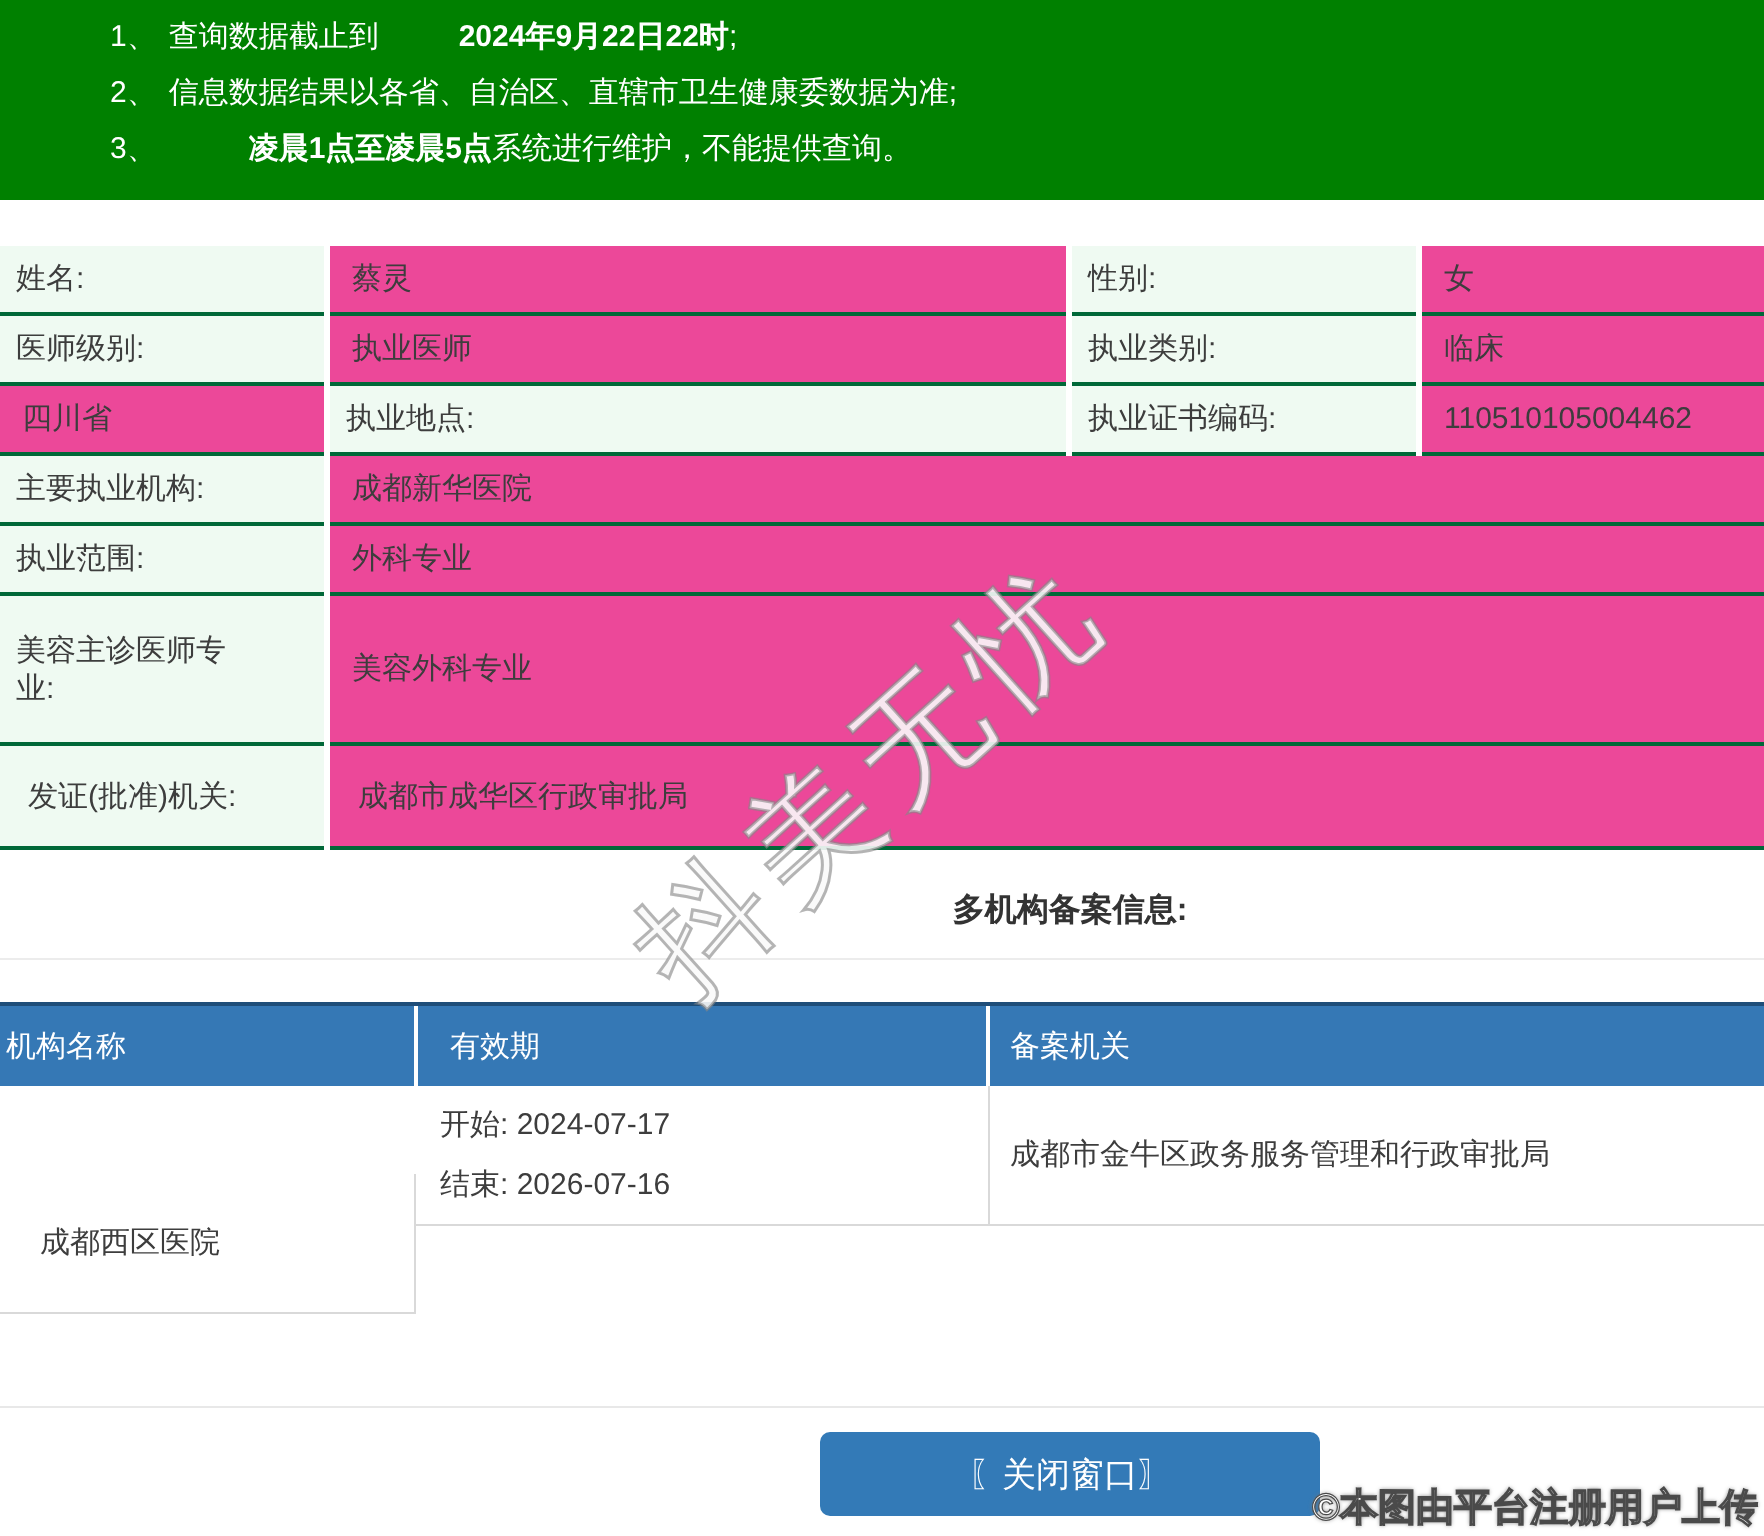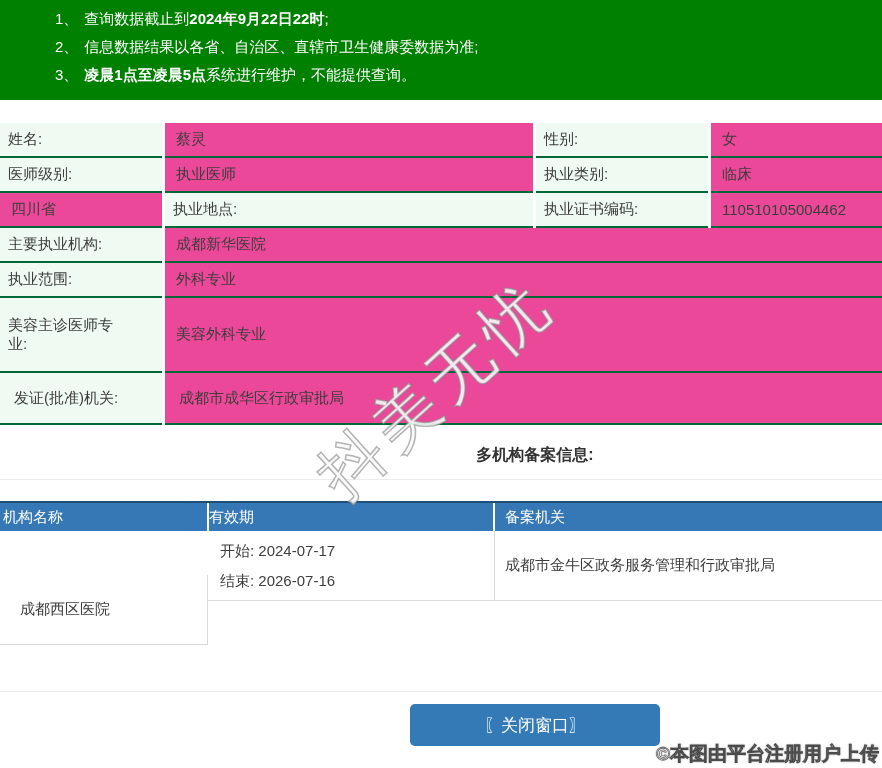--- a/index.html
+++ b/index.html
@@ -9,21 +9,21 @@
     font-family:"Liberation Sans","DejaVu Sans",sans-serif;
     font-size:15px; color:#3d3d3d;
   }
   .content { width:1070px; }
 
   
   .notice {
     background:#008000; height:100px; padding-top:5px; color:#fff;
   }
   .notice-line { line-height:28px; padding-left:55px; white-space:nowrap; }
-  .notice-line b { font-weight:bold; }
+  .notice-line b { font-weight:bold;margin-left:40px; }
   .notice-num { margin-right:6px; }
 
   
   .profile { margin-top:23px; }
   .prow { display:grid; column-gap:3px; }
   .prow.r3 { grid-template-columns:162px 368px 172px 1fr; }
   .prow.r2 { grid-template-columns:162px 1fr; }
   .h48 > div { height:35px; }
   .h75 > div { height:75px; }
   .h50 > div { height:52px;padding-left:14px; }
@@ -40,25 +40,25 @@
   }
   .faint-rule { margin-top:13px; border-top:1px solid #ececec; }
 
   
   .ft { margin-top:21px; }
   .ft-head {
     display:grid; grid-template-columns:207px 284px 1fr; column-gap:2px;
     border-top:2px solid #1f4e79;
   }
   .ft-head > div {
-    background:#3578b5; color:#fff; height:28px;
+    background:#3578b5; color:#fff; height:40px;
     display:flex; align-items:center;
   }
   .ft-h1 { padding-left:3px; }
-  .ft-h2 { padding-left:0; }
+  .ft-h2 { padding-left:16px; }
   .ft-h3 { padding-left:10px; }
   .ft-row { display:grid; grid-template-columns:208px 287px 1fr; }
   .ft-row > div {
     height:70px; border-bottom:1px solid #d9d9d9;
     display:flex; flex-direction:column; justify-content:center;
   }
   .ft-c1 { padding-left:20px; border-right:1px solid #d9d9d9;margin-top:44px; }
   .ft-c2 { padding-left:12px; border-right:1px solid #d9d9d9; line-height:30px; }
   .ft-c3 { padding-left:10px; }
 

